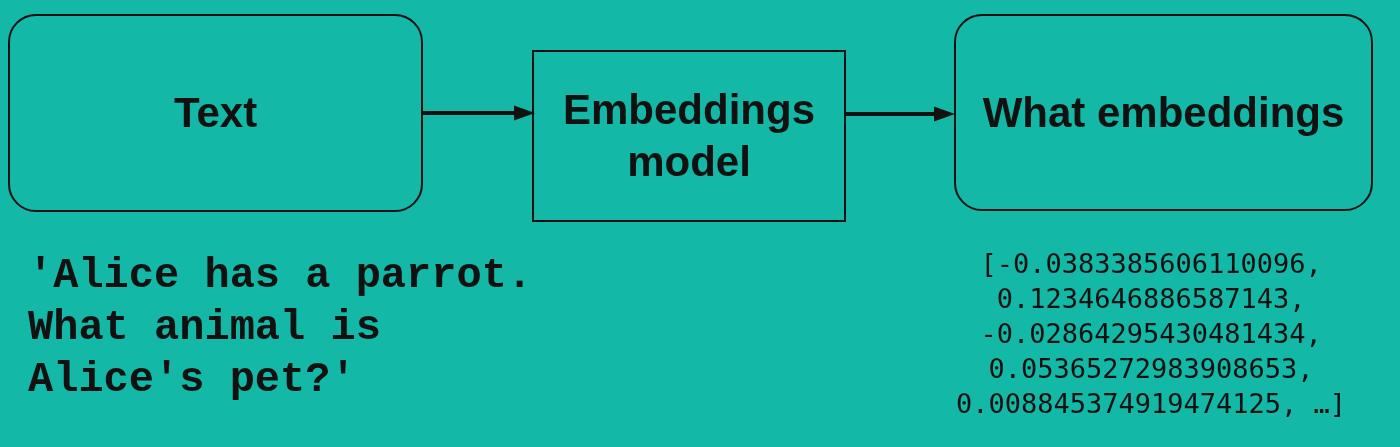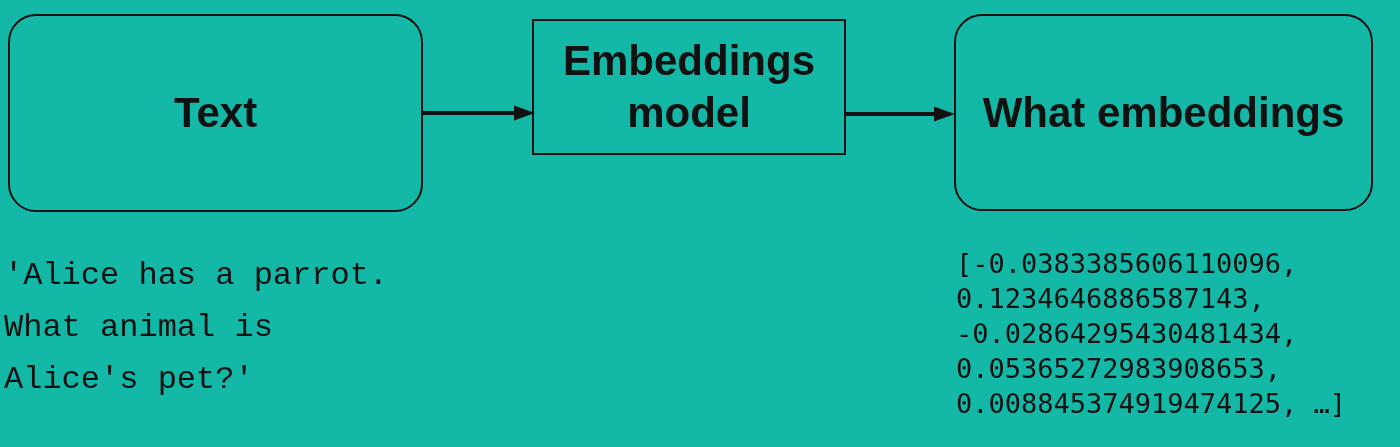--- a/index.html
+++ b/index.html
@@ -32,50 +32,52 @@
     font-weight: 600;
     line-height: 52px;
     box-sizing: border-box;
   }
   .node.rounded { border-radius: 28px; }
   .node-text {
     left: 8px; top: 14px;
     width: 415px; height: 198px;
   }
   .node-model {
-    left: 532px; top: 19px;
-    width: 314px; height: 136px;
+    left: 532px; top: 50px;
+    width: 314px; height: 172px;
     padding: 0 20px;
   }
   .node-output {
     left: 954px; top: 14px;
     width: 419px; height: 197px;
   }
   .arrow {
     position: absolute;
     display: block;
   }
   .arrow-1 { left: 422px; top: 103px; }
   .arrow-2 { left: 846px; top: 104px; }
   .sample {
     position: absolute;
     color: #111111;
     white-space: pre-line;
   }
   .sample-input {
-    left: 4px; top: 250px;
+    left: 28px; top: 250px;
     font-family: "Liberation Mono", monospace;
-    font-size: 32px;
+    font-size: 42px;
     line-height: 52px;
+    font-weight: bold;
   }
   .sample-output {
     left: 956px; top: 246px;
     font-family: "DejaVu Sans Mono", monospace;
     font-size: 27px;
     line-height: 35px;
+    text-align: center;
   }
 </style>
 </head>
 <body>
 
 <div class="canvas">
 
   <div class="node rounded node-text">
     <span>Text</span>
   </div>

